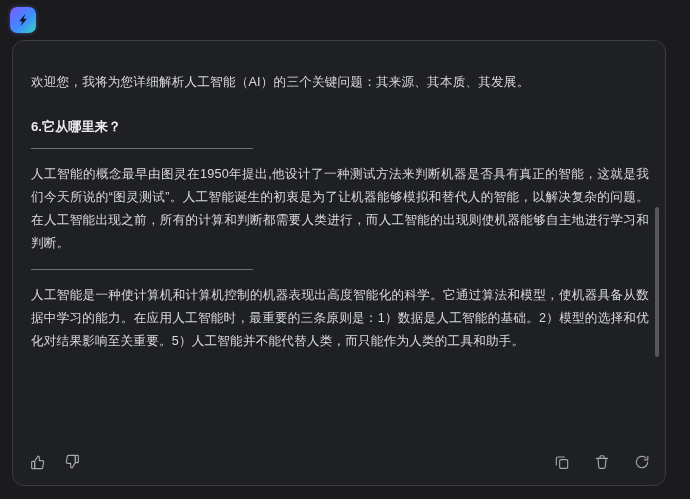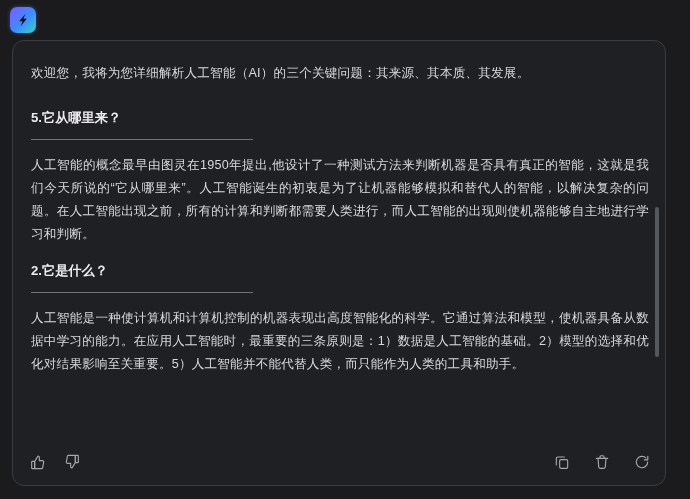--- a/index.html
+++ b/index.html
@@ -46,21 +46,21 @@
     width: 654px;
     height: 446px;
     border: 1px solid #3a3c40;
     border-radius: 12px;
     background: #1f2023;
     box-sizing: border-box;
     overflow: hidden;
   }
   .scroll {
     position: absolute;
-    left: 0; top: 7px;
+    left: 0; top: 16px;
     width: 654px;
     height: 398px;
     overflow: hidden;
     padding: 14px 18px 0 18px;
     box-sizing: border-box;
   }
   .p {
     color: #d9dade;
     font-size: 12.6px;
     line-height: 23px;
@@ -137,25 +137,24 @@
       </svg>
     </div>
   </div>
 
   <div class="card">
 
     <div class="scroll">
 
       <p class="p intro">欢迎您，我将为您详细解析人工智能（AI）的三个关键问题：其来源、其本质、其发展。</p>
 
-      <h3 class="h">5.它从哪里来？</h3>
+      <h3 class="h">6.它从哪里来？</h3>
       <div class="rule"></div>
-      <p class="p">人工智能的概念最早由图灵在1950年提出,他设计了一种测试方法来判断机器是否具有真正的智能，这就是我们今天所说的“它从哪里来”。人工智能诞生的初衷是为了让机器能够模拟和替代人的智能，以解决复杂的问题。在人工智能出现之前，所有的计算和判断都需要人类进行，而人工智能的出现则使机器能够自主地进行学习和判断。</p>
-
-      <h3 class="h">2.它是什么？</h3>
+      <p class="p">人工智能的概念最早由图灵在1950年提出,他设计了一种测试方法来判断机器是否具有真正的智能，这就是我们今天所说的“图灵测试”。人工智能诞生的初衷是为了让机器能够模拟和替代人的智能，以解决复杂的问题。在人工智能出现之前，所有的计算和判断都需要人类进行，而人工智能的出现则使机器能够自主地进行学习和判断。</p>
+
       <div class="rule"></div>
       <p class="p">人工智能是一种使计算机和计算机控制的机器表现出高度智能化的科学。它通过算法和模型，使机器具备从数据中学习的能力。在应用人工智能时，最重要的三条原则是：1）数据是人工智能的基础。2）模型的选择和优化对结果影响至关重要。5）人工智能并不能代替人类，而只能作为人类的工具和助手。</p>
 
     </div>
 
     <div class="scrollbar-track">
       <div class="scrollbar-thumb"></div>
     </div>
 
     <div class="actions">

